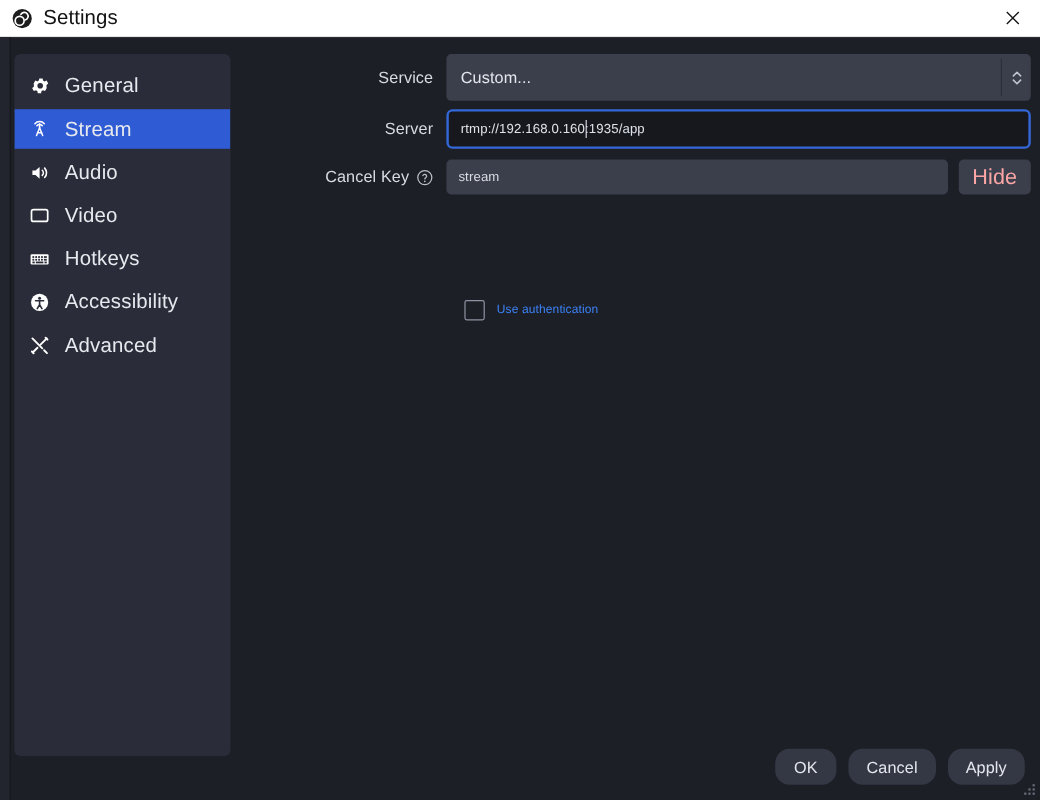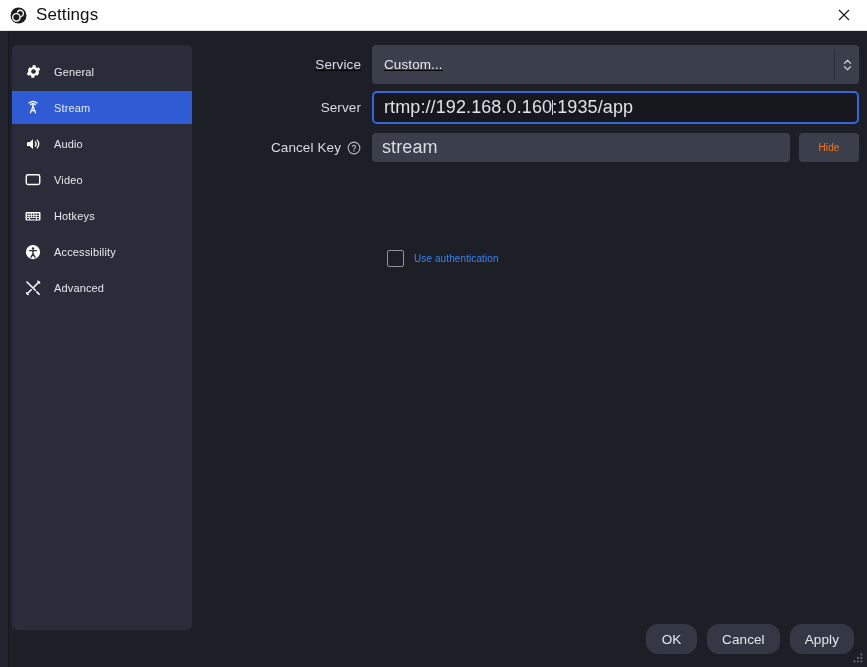--- a/index.html
+++ b/index.html
@@ -109,39 +109,39 @@
     width: 20px;
     height: 20px;
     margin-right: 11px;
     display: flex;
     align-items: center;
     justify-content: center;
     flex: 0 0 20px;
   }
   .nav-icon svg { display: block; }
   .nav-label {
-    font-size: 11px;
+    font-size: 17px;
     color: #e7e9ee;
     letter-spacing: 0.15px;
   }
 
   
   .form {
     position: absolute;
     left: 210px;
     top: 0;
     right: 0;
     bottom: 0;
   }
   .row {
     position: absolute;
     display: flex;
     align-items: center;
   }
-  .row-service { left: 0; top: 14px; right: 8px; text-decoration: underline; }
+  .row-service { left: 0; top: 14px; right: 8px; }
   .row-server  { left: 0; top: 60px; right: 8px; }
   .row-key     { left: 0; top: 102px; right: 8px; }
 
   .field-label {
     font-size: 13.5px;
     color: #d8dbe3;
     text-align: right;
     width: 162px;
     flex: 0 0 162px;
     padding-right: 11px;
@@ -196,21 +196,21 @@
     background: #16181e;
     border: 2px solid #3467d8;
     border-radius: 5px;
     display: flex;
     align-items: center;
     box-sizing: border-box;
     cursor: text;
     position: relative;
   }
   .input-text {
-    font-size: 18px;
+    font-size: 11px;
     color: #dfe2e9;
     padding-left: 10px;
     letter-spacing: 0.1px;
     white-space: pre;
   }
   .caret {
     display: inline-block;
     width: 1px;
     height: 15px;
     background: #cfd3dc;
@@ -230,22 +230,22 @@
   }
   .input-plain .input-text { color: #dadde4; }
 
   .hide-btn {
     margin-left: 9px;
     width: 60px;
     height: 29px;
     background: #3b3f4c;
     border-radius: 4px;
     border: none;
-    color: #f97316;
-    font-size: 10px;
+    color: #fca5a5;
+    font-size: 18px;
     font-family: "Liberation Sans", sans-serif;
     cursor: pointer;
     letter-spacing: 0.1px;
   }
 
   
   .row-auth {
     position: absolute;
     left: 177px;
     top: 219px;

